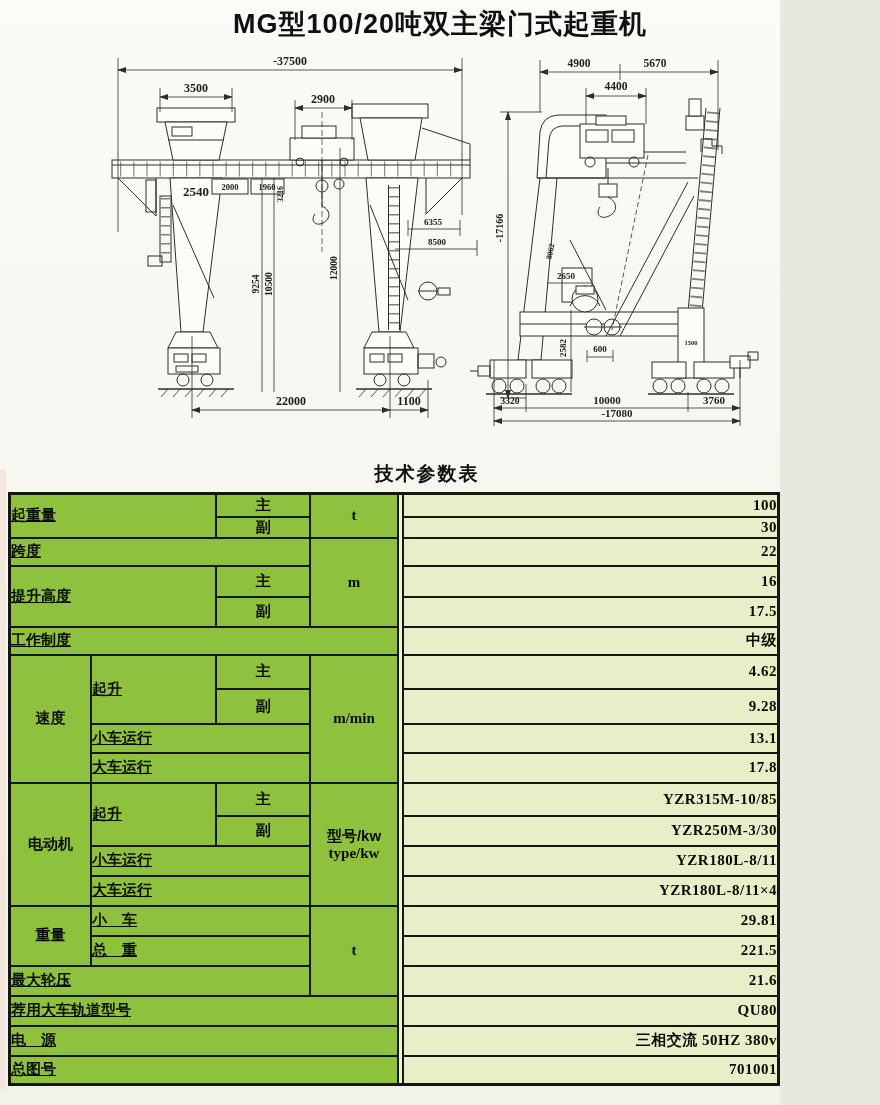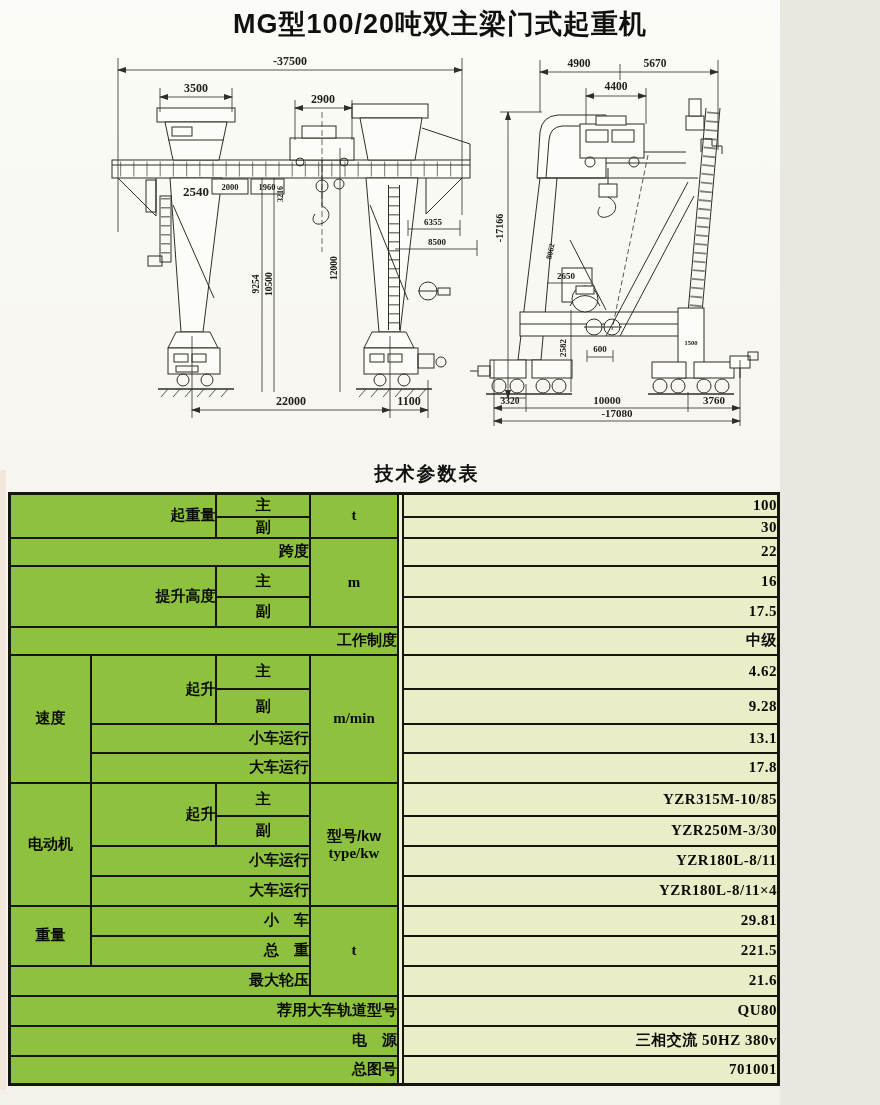--- a/index.html
+++ b/index.html
@@ -12,21 +12,21 @@
   .table-heading{position:absolute;top:461px;left:0;width:830px;text-align:center;
          font-size:19px;font-weight:bold;color:#111;letter-spacing:2px;margin-left:12px;}
   svg text{font-family:"Liberation Serif",serif;font-weight:bold;fill:#21211b;}
   .param{position:absolute;top:492px;left:8px;border-collapse:collapse;table-layout:fixed;
          border:3px solid #16160e;}
   .param td{border:2px solid #16160e;padding:0;text-align:center;vertical-align:middle;
          font-size:15px;font-weight:bold;color:#0b0b06;overflow:hidden;}
   .param td.g{background:#8ec23e;}
   .param td.v{background:#e9edc8;font-family:Liberation Serif, serif;font-size:15px;letter-spacing:.5px;text-align:right;}
   .param td.sp{background:#f0f1da;border-top:0;border-bottom:0;}
-  .param td.al{text-align:right;}
+  .param td.al{text-align:left;text-decoration:underline;}
   .p105{padding-left:105px;} .p72{padding-left:72px;} .p30{padding-left:30px;}
   .p22{padding-left:22px;}  .p50{padding-left:50px;} .p18{padding-left:18px;}
   .p95{padding-left:95px;}  .p92{padding-left:92px;margin-left:38px;}
   .unit{font-family:"Liberation Serif",serif;}
   .unit2{font-size:14px;line-height:17px;}
   .footnote{position:absolute;top:1084px;left:10px;font-size:13.5px;font-weight:bold;color:#111;}
   .drawing{position:absolute;top:0;left:0;}
 </style>
 </head>
 <body>

